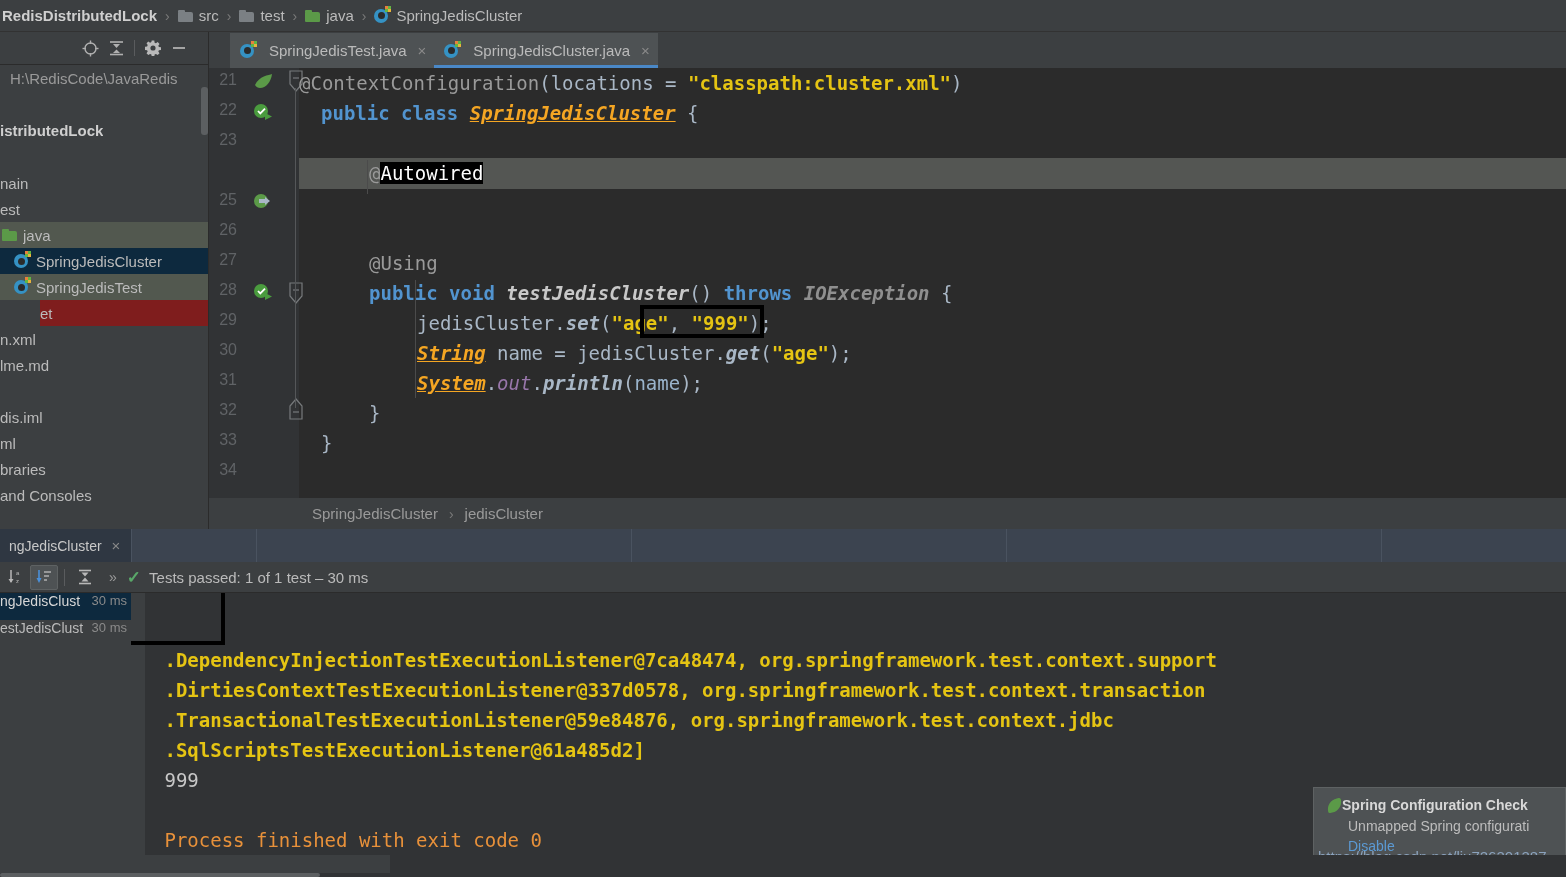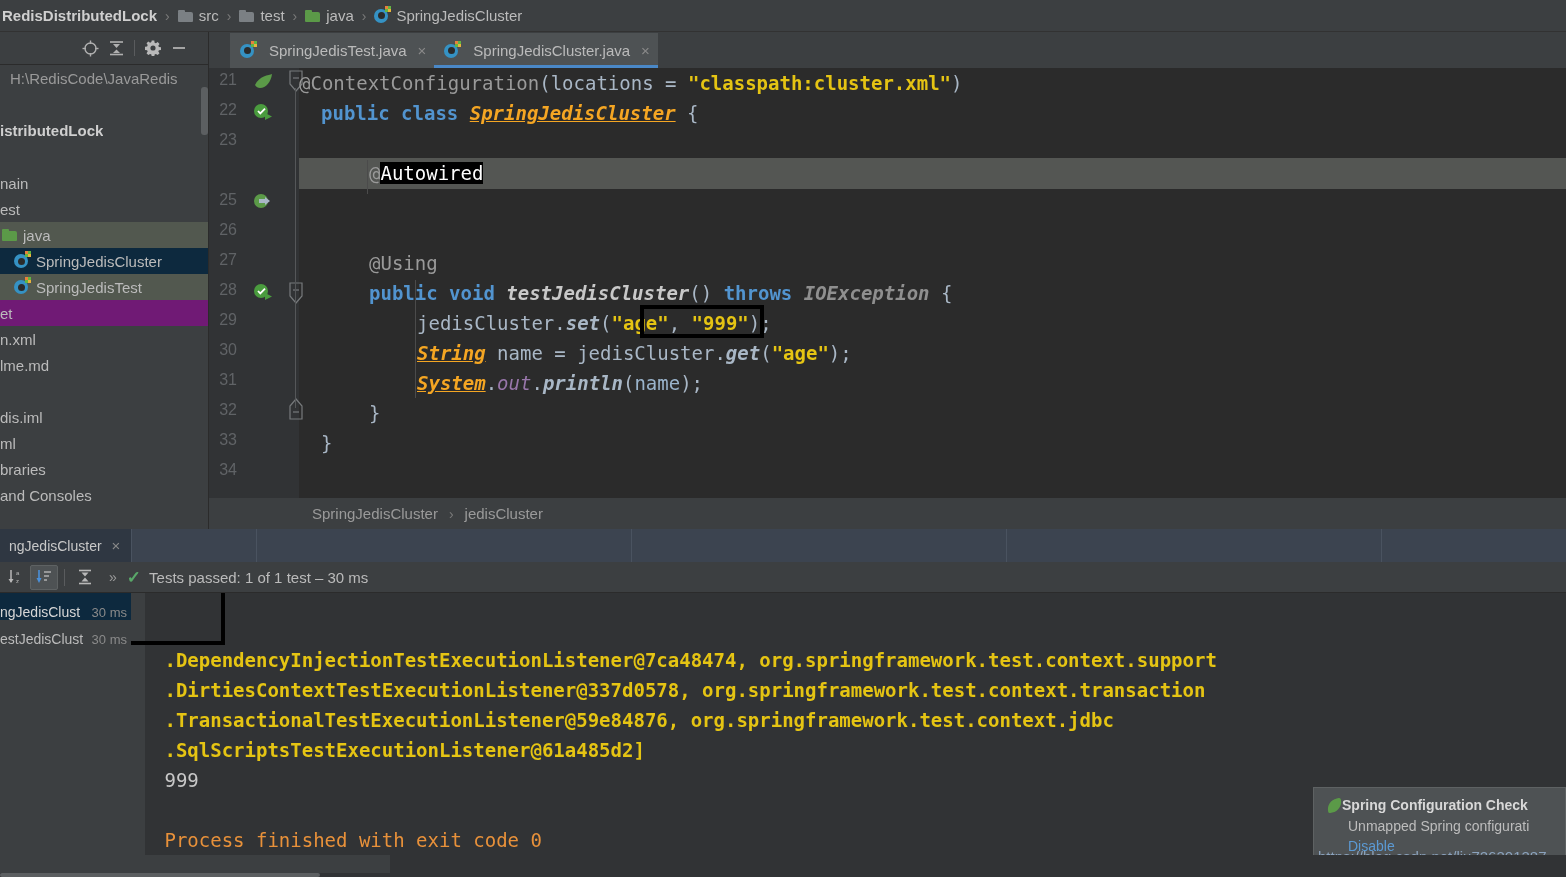--- a/index.html
+++ b/index.html
@@ -43,21 +43,21 @@
   }
   #ptoolbar{ height:33px; display:flex; align-items:center; justify-content:flex-end; padding-right:16px; gap:0px;
     border-bottom:1px solid #2b2b2b; background:#3c3f41;}
   .tbtn{ width:26px;height:26px; display:flex;align-items:center;justify-content:center; cursor:default;}
   .vdiv{width:1px;height:16px;background:#5a5c5e;margin:0 5px;}
   #ptree{ position:relative; background:#3c3f41; height:464px; }
   .trow{ height:26px; display:flex; align-items:center; font-size:15px; color:#bbbbbb; white-space:nowrap; padding-left:0px;}
   .trow .lbl{ overflow:hidden; }
   .trow.hl-green{ background:#52584f; }
   .trow.hl-blue{ background:#0d293e; }
-  .trow.hl-olive{ background:#701a75; }
+  .trow.hl-olive{ background:#7f1d1d;margin-left:40px; }
   .trow.bold .lbl{ font-weight:bold; color:#cfcfcf;}
   .trow.path{ color:#9a9a9a; }
   .tscroll{ position:absolute; right:0; width:7px; background:#5c5f61; border-radius:3px;}
 
   
   #tabbar{ position:absolute; left:209px; top:32px; width:1357px; height:36px; background:#3c3f41; display:flex; align-items:flex-end;padding-left:21px; }
   .etab{ height:35px; display:flex; align-items:center; padding:0 8px 0 10px; font-size:15px; color:#bbbbbb; gap:7px; position:relative;}
   .etab.t1{ background:#4e5254; }
   .etab.t2{ background:#4e5254; }
   .etab.active::after{ content:""; position:absolute; left:0; bottom:0; width:100%; height:3px; background:#4a88c7;}
@@ -92,21 +92,21 @@
   .rslot{ height:33px; border-left:1px solid #4a5360; }
   #runtoolbar{ position:absolute; left:0; top:33px; width:1566px; height:31px; background:#3c3f41; display:flex;
      align-items:center; padding-left:2px; gap:0px; border-bottom:1px solid #2b2b2b;}
   .rbtn{ width:28px;height:25px; display:flex;align-items:center;justify-content:center;}
   .rbtn.on{ background:#4e5254; border:1px solid #5e6263; border-radius:2px;}
   .statustxt{ font-size:15px; color:#bbbbbb; margin-left:8px;}
   .chk{ color:#59a869; font-size:17px; margin-left:10px; font-weight:bold;}
   .chev{ color:#9a9a9a; font-size:14px; margin-left:10px;}
 
   #testtree{ position:absolute; left:0; top:64px; width:131px; height:284px; background:#3c3f41;}
-  .ttrow{ height:27px; display:flex; align-items:flex-end; justify-content:space-between; font-size:14px; padding:0 2px 0 0;}
+  .ttrow{ height:27px; display:flex; align-items:flex-start; justify-content:space-between; font-size:14px; padding:0 2px 0 0;}
   .ttrow.sel{ background:#0d293e; color:#d6d6d6;}
   .ttrow .dur{ color:#8a8a8a; font-size:13px; padding-right:2px;}
 
   #console{ position:absolute; left:131px; top:64px; width:1435px; height:284px; background:#313335; overflow:hidden;}
   #consolegutter{position:absolute;left:0;top:0;width:14px;height:284px;background:#3c3f41;}
   .oline{ position:absolute; left:22px; font-size:19px; line-height:30px; white-space:pre;
      font-family:"DejaVu Sans Mono","Liberation Mono",monospace; font-weight:bold; color:#e5c413;}
   .oline.white{ color:#c8c8c8; font-weight:normal;}
   .oline.orange{ color:#e8913a; font-weight:normal;}
 

